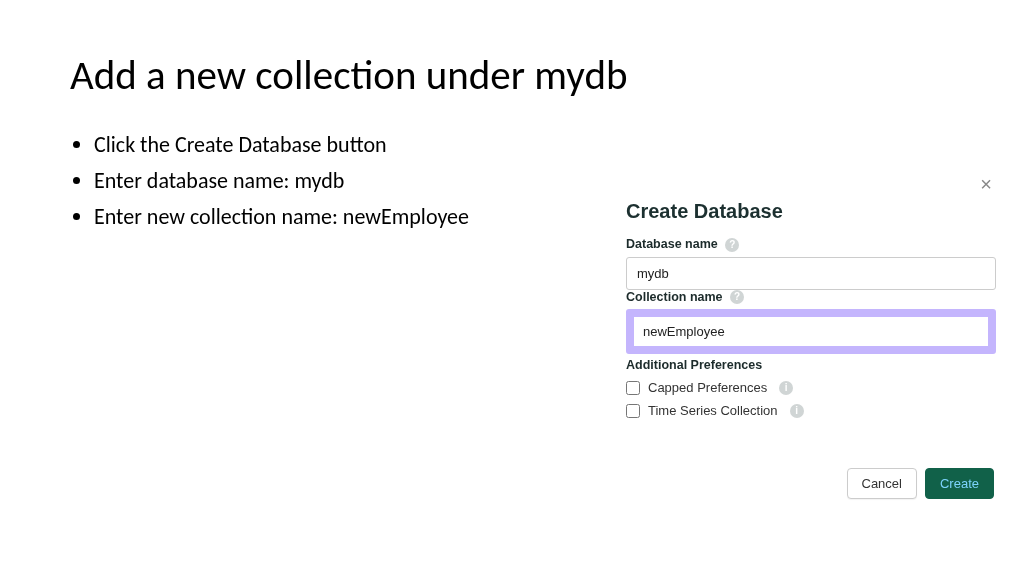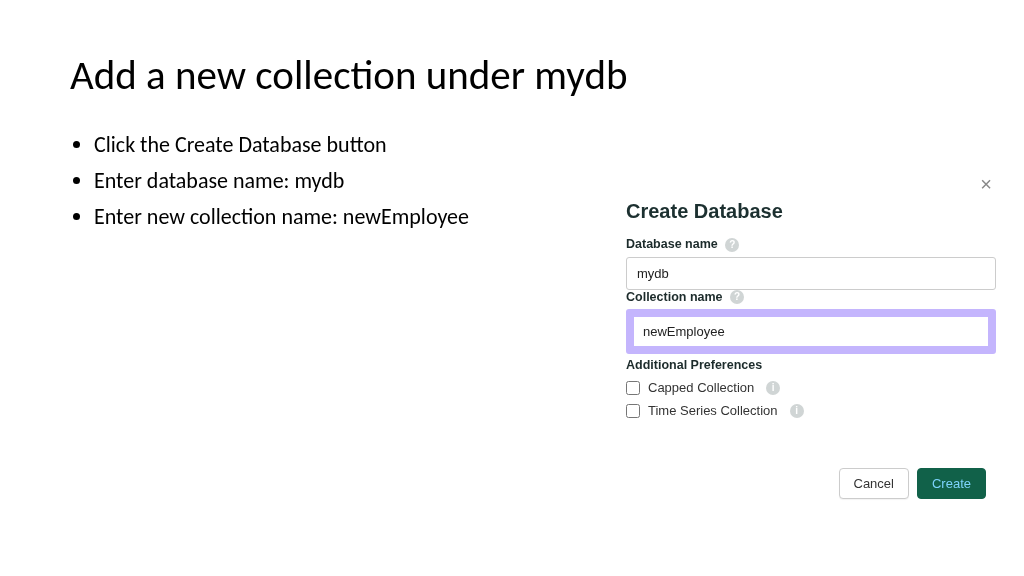--- a/index.html
+++ b/index.html
@@ -108,21 +108,21 @@
     width: 14px;
     height: 14px;
     margin: 0;
     accent-color: #333;
   }
   .btn-row {
     display: flex;
     justify-content: flex-end;
     gap: 8px;
     margin-top: 50px;
-    margin-right: 10px;
+    margin-right: 2px;
   }
   .btn {
     font-size: 13px;
     padding: 7px 14px;
     border-radius: 4px;
     cursor: pointer;
     font-weight: 500;
     font-family: inherit;
   }
   .btn-cancel {
@@ -164,21 +164,21 @@
   <div class="field-label">
     <span>Collection name</span>
     <span class="help">?</span>
   </div>
   <input class="text-input focused" type="text" value="newEmployee" style="">
 
   <div class="section-label">Additional Preferences</div>
 
   <div class="checkbox-row">
     <input type="checkbox" style="">
-    <span>Capped Collection</span>
+    <span>Capped Preferences</span>
     <span class="help">i</span>
   </div>
 
   <div class="checkbox-row">
     <input type="checkbox" style="">
     <span>Time Series Collection</span>
     <span class="help">i</span>
   </div>
 
   <div class="btn-row">

